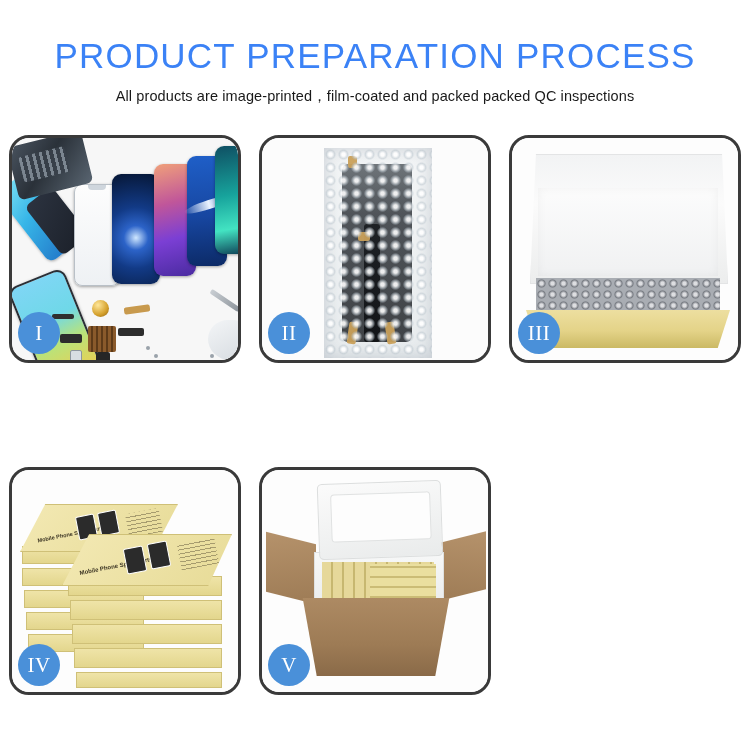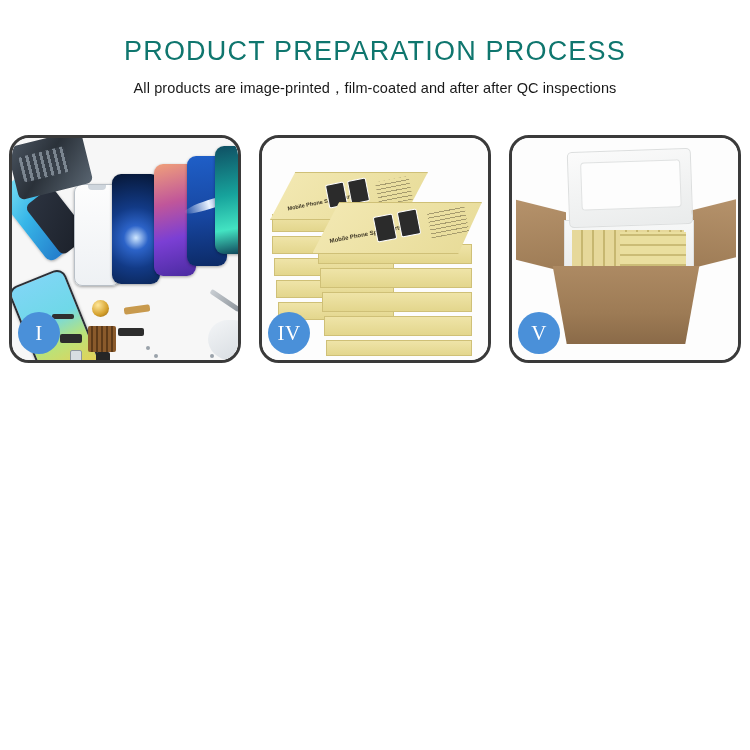--- a/index.html
+++ b/index.html
@@ -8,24 +8,24 @@
     background:#ffffff;
     font-family:"Liberation Sans", sans-serif;
     overflow:hidden;
     position:relative;
   }
   .page{width:750px;height:750px;position:relative;}
 
   
   .header{padding-top:38px;text-align:center;}
   .title{
-    font-size:27px;
+    font-size:35px;
     letter-spacing:1.2px;
     font-weight:400;
-    color:#0f766e;
+    color:#3b82f6;
     line-height:1;
     margin:0;
     white-space:nowrap;
   }
   .subtitle{
     margin-top:14px;
     font-size:14.5px;
     color:#191919;
     font-weight:400;
     letter-spacing:.1px;
@@ -273,21 +273,21 @@
   }
   .c-seal{position:absolute;background:#9a7a55;opacity:.85;}
 </style>
 </head>
 <body>
 
 <div class="page">
 
   <div class="header">
     <div class="title">PRODUCT PREPARATION PROCESS</div>
-    <div class="subtitle">All products are image-printed，film-coated and after after QC inspections</div>
+    <div class="subtitle">All products are image-printed，film-coated and packed packed QC inspections</div>
   </div>
 
   <div class="grid">
 
     <div class="cell">
       <div class="panel">
         <div class="panel-inner p1">
           <div class="ph ph-a"></div>
           <div class="ph-a2"></div>
           <div class="ph ph-b"></div>
@@ -308,21 +308,48 @@
           <div class="screw" style="left:134px;top:208px"></div>
           <div class="screw" style="left:142px;top:216px"></div>
           <div class="screw" style="left:198px;top:216px"></div>
           <div class="tool"></div>
           <div class="glove"></div>
         </div>
         <div class="badge">I</div>
       </div>
     </div>
 
-
+    <div class="cell">
+      <div class="panel">
+        <div class="panel-inner p2">
+          <div class="bubblebag">
+            <div class="screenpart"></div>
+            <div class="flexstrip"></div>
+            <div class="tape" style="left:24px;top:8px;width:9px;height:12px;"></div>
+            <div class="tape" style="left:34px;top:84px;width:12px;height:9px;"></div>
+            <div class="tape" style="left:24px;top:174px;width:9px;height:22px;transform:rotate(8deg);"></div>
+            <div class="tape" style="left:62px;top:174px;width:9px;height:22px;transform:rotate(-8deg);"></div>
+            <div class="bubbles"></div>
+          </div>
+        </div>
+        <div class="badge">II</div>
+      </div>
+    </div>
+
+    <div class="cell">
+      <div class="panel">
+        <div class="panel-inner p3">
+          <div class="boxlid"></div>
+          <div class="foampad"></div>
+          <div class="bubbleinside"></div>
+          <div class="boxbottom"></div>
+        </div>
+        <div class="badge">III</div>
+      </div>
+    </div>
 
     <div class="cell">
       <div class="panel">
         <div class="panel-inner p4">
 
           <div class="stackbox" style="left:10px;top:76px;width:120px;height:16px;"></div>
           <div class="stackbox" style="left:10px;top:98px;width:120px;height:16px;"></div>
           <div class="stackbox" style="left:12px;top:120px;width:118px;height:16px;"></div>
           <div class="stackbox" style="left:14px;top:142px;width:116px;height:16px;"></div>
           <div class="stackbox" style="left:16px;top:164px;width:114px;height:16px;"></div>

